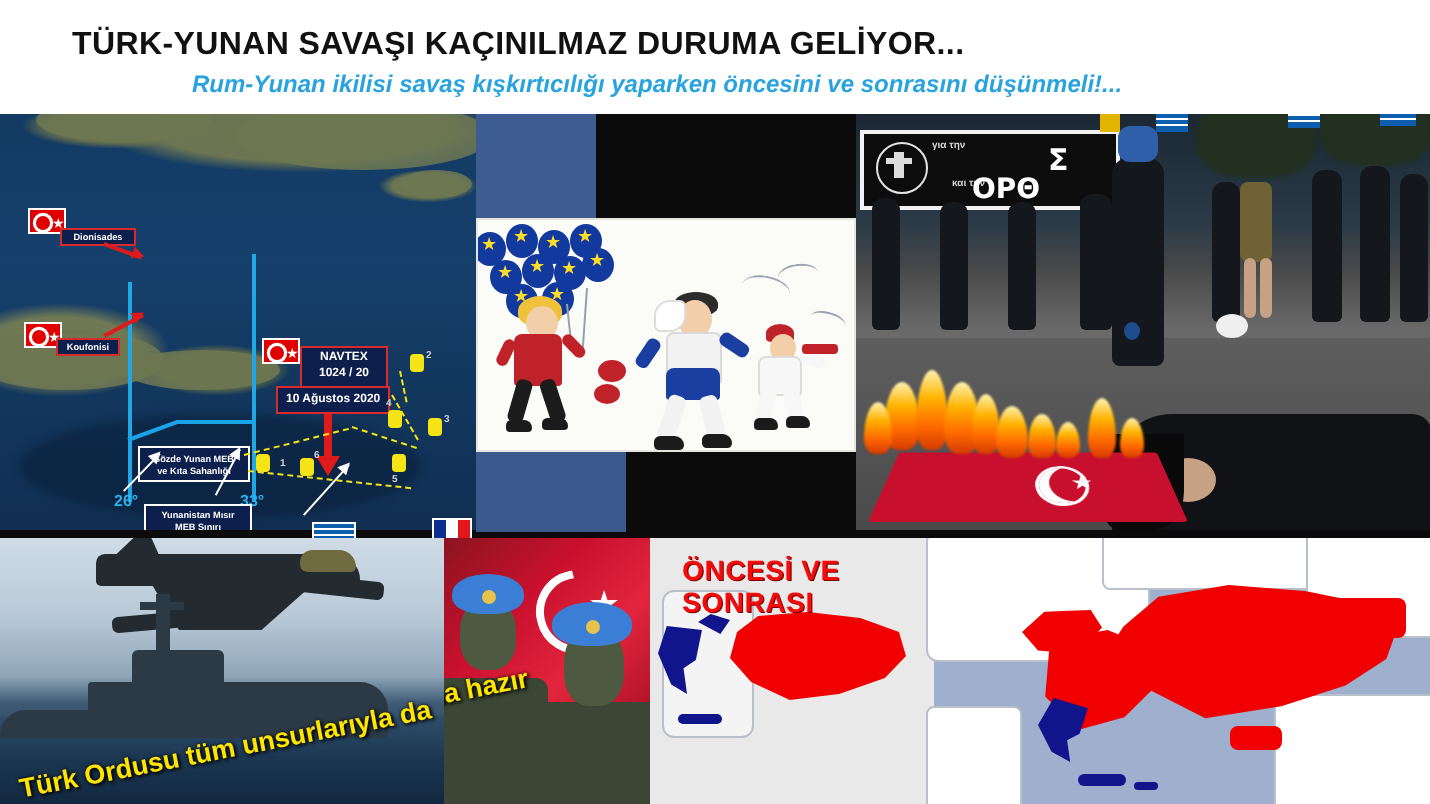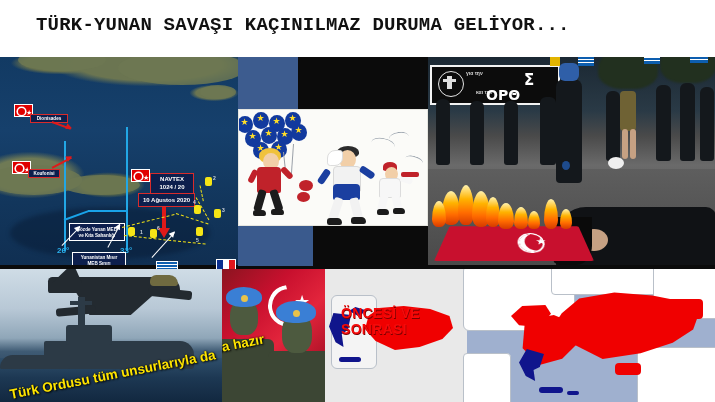--- a/index.html
+++ b/index.html
@@ -2,23 +2,22 @@
 <html><head>
 <meta charset="utf-8">
 <style>
   html,body{margin:0;padding:0;background:#ffffff;}
   body{width:715px;height:402px;font-family:"Liberation Sans",sans-serif;overflow:hidden;}
   .page{position:relative;width:715px;height:402px;background:#fff;}
 
   
   .headline{
     position:absolute;left:36px;top:14px;
-    font-size:19px;font-weight:bold;color:#111;letter-spacing:.2px;
+    font-size:16px;font-weight:bold;color:#111;letter-spacing:.2px;
     white-space:nowrap;
-    font-family:Liberation Mono, monospace;
   }
   .subhead{
     position:absolute;left:96px;top:35px;
     font-size:12px;font-weight:bold;font-style:italic;color:#29a3e0;
     white-space:nowrap;
   }
 
   
   .collage{position:absolute;left:0;top:57px;width:715px;height:345px;background:#0b0b0b;}
 
@@ -158,28 +157,29 @@
 
   
   .maps{left:325px;top:212px;width:390px;height:133px;background:#fff;}
   .mapA{position:absolute;left:0;top:0;width:142px;height:133px;background:#e9e9e9;}
   .mapB{position:absolute;left:142px;top:0;width:248px;height:133px;background:#ffffff;}
   .seaB{position:absolute;background:#9fb0cf;}
   .landw{position:absolute;background:#fff;border:.7px solid #b9c0c9;}
   .tr{position:absolute;background:#f00000;}
   .gr{position:absolute;background:#10158c;}
   .ncap{position:absolute;left:16px;top:8px;color:#f60a0a;font-size:14px;font-weight:bold;
-     text-shadow:.6px .6px 0 #7a0000;letter-spacing:.3px;margin-top:28px;}
+     text-shadow:.6px .6px 0 #7a0000;letter-spacing:.3px;}
 </style>
 </head>
 <body>
 
 <div class="page">
 
   <div class="headline">TÜRK-YUNAN  SAVAŞI KAÇINILMAZ DURUMA GELİYOR...</div>
+  <div class="subhead">Rum-Yunan ikilisi savaş kışkırtıcılığı yaparken öncesini ve sonrasını düşünmeli!...</div>
 
   <div class="collage">
 
     <div class="panel map">
       <div class="map-ter" style="left:-14px;top:108px;width:96px;height:30px;"></div>
       <div class="map-ter" style="left:62px;top:118px;width:78px;height:20px;"></div>
       <div class="map-ter" style="left:118px;top:-6px;width:128px;height:34px;"></div>
       <div class="map-ter" style="left:18px;top:-8px;width:88px;height:22px;"></div>
       <div class="map-ter" style="left:200px;top:28px;width:36px;height:14px;"></div>
       <div class="sea-dark" style="left:10px;top:150px;width:200px;height:52px;"></div>

